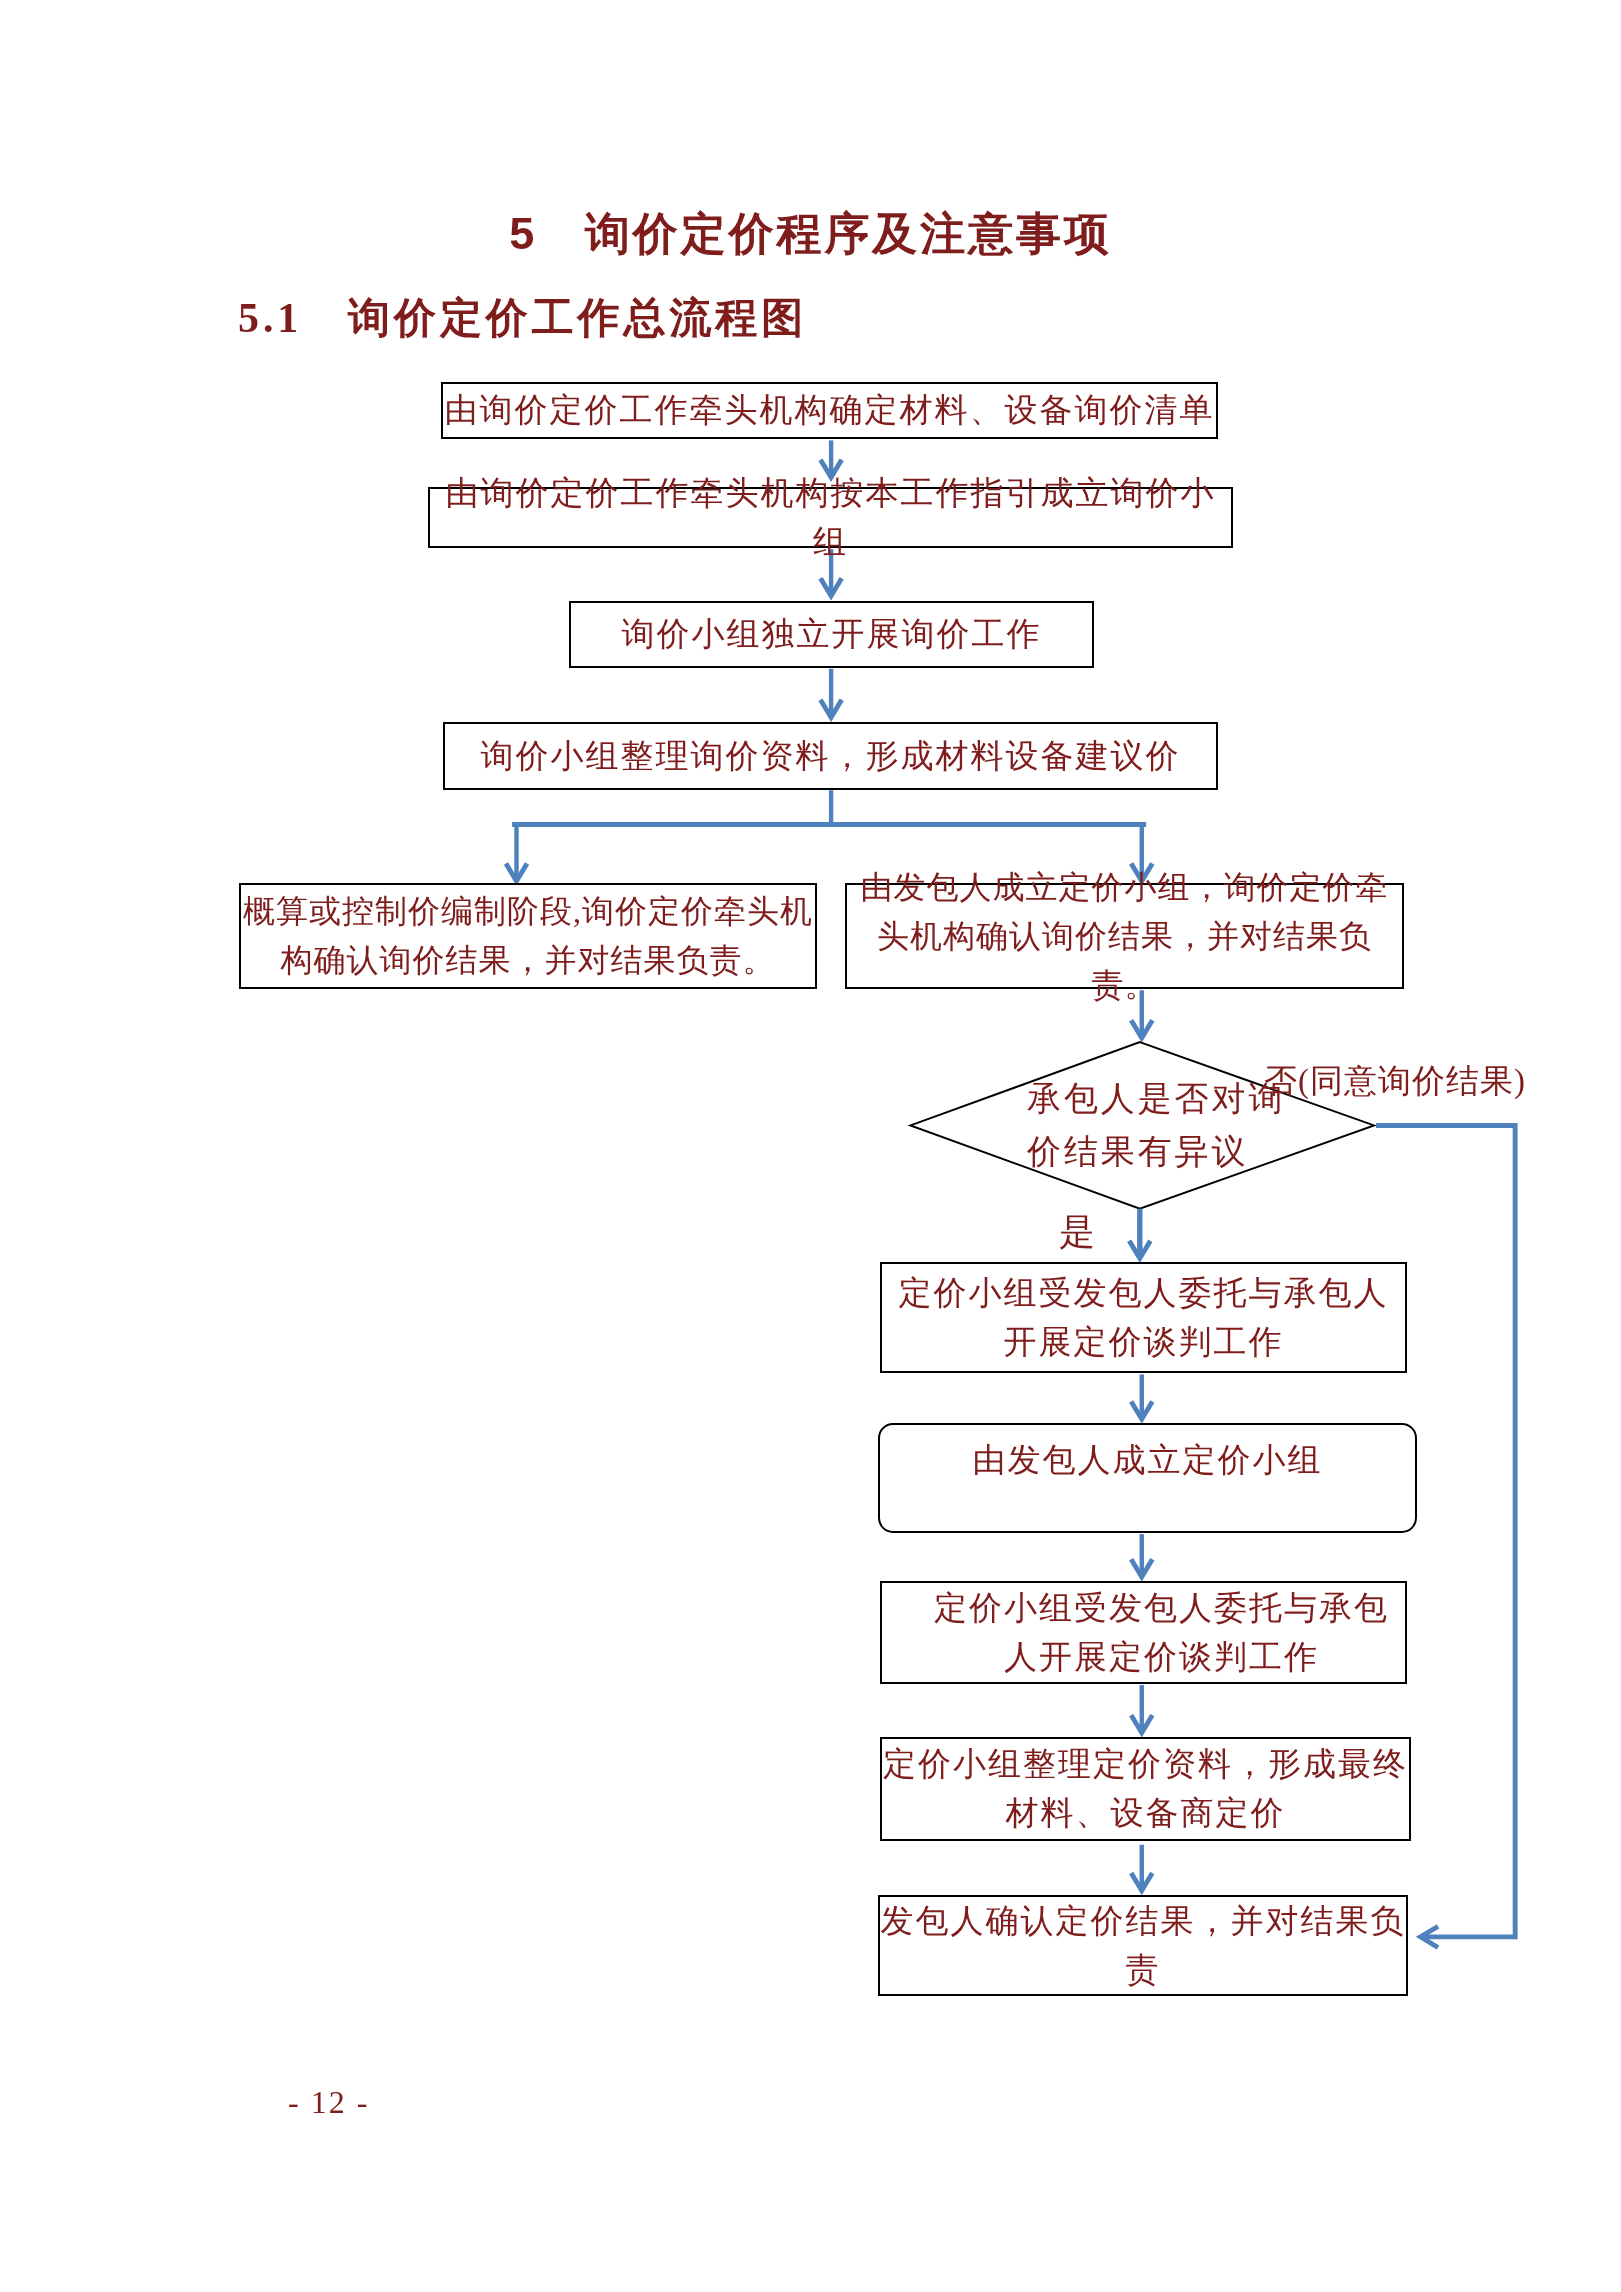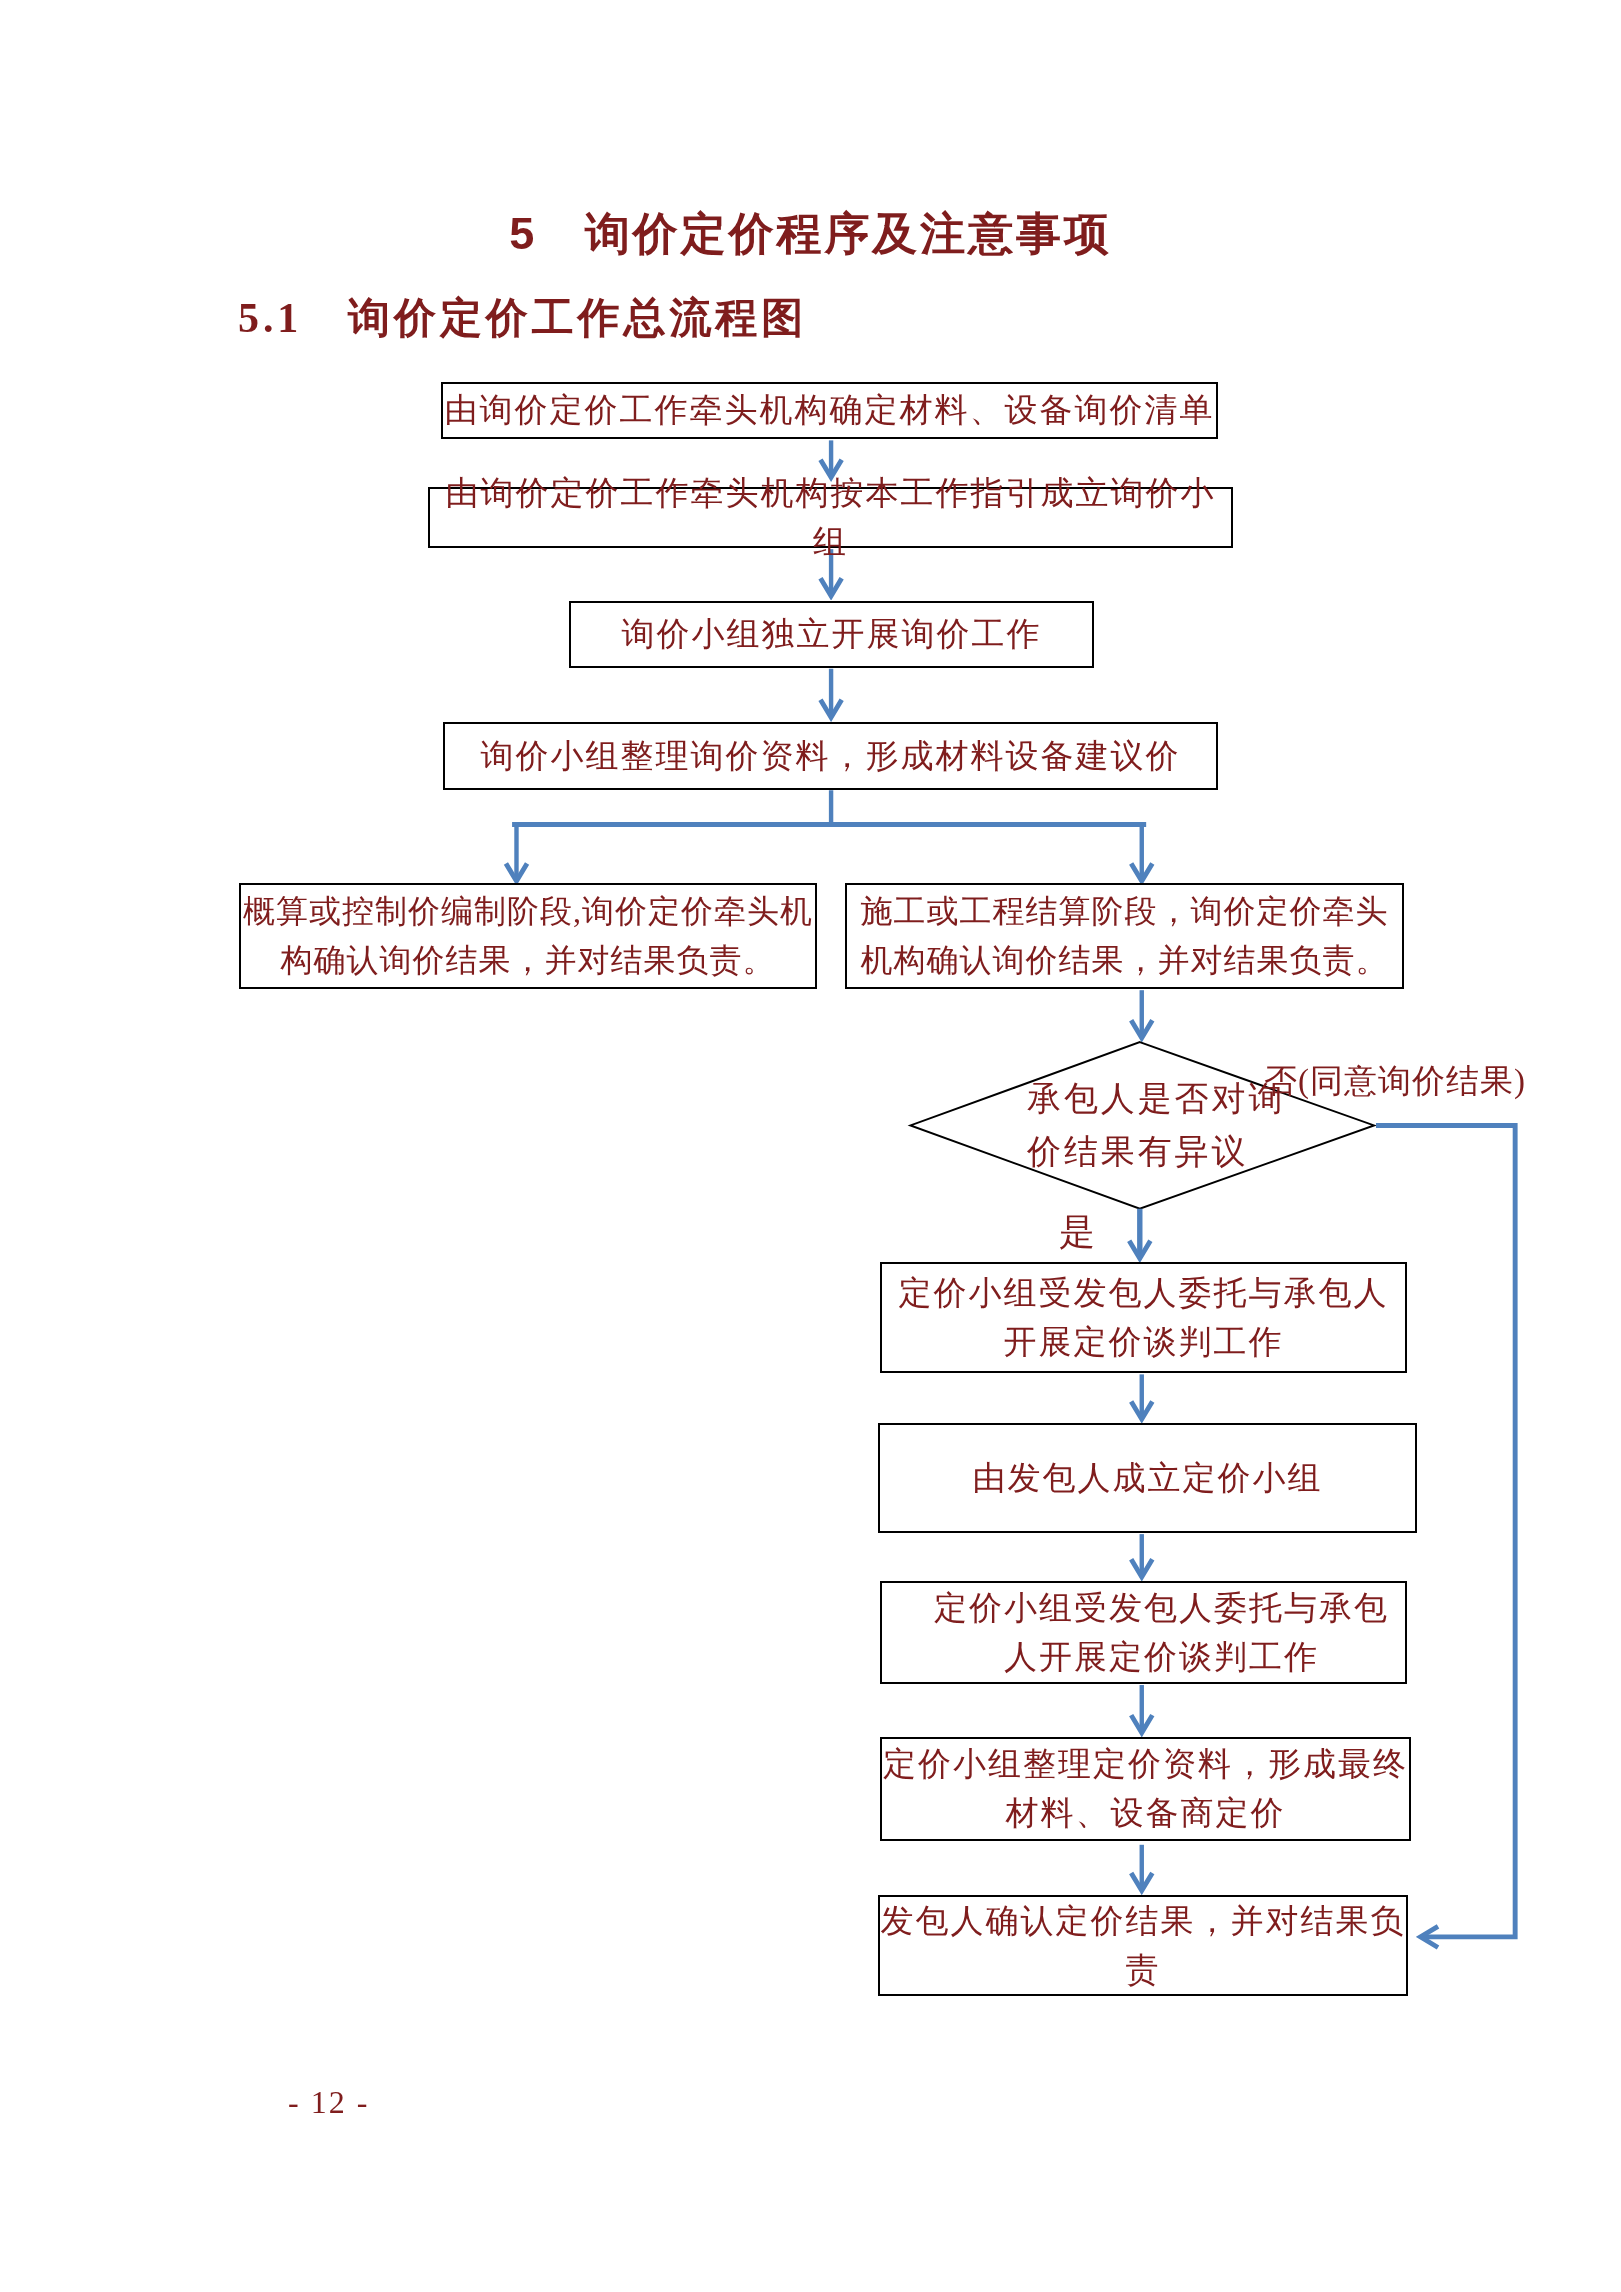--- a/index.html
+++ b/index.html
@@ -56,21 +56,21 @@
     letter-spacing: 2px;
     line-height: 49px;
   }
   #box-1 { left: 441px; top: 382px; width: 777px; height: 57px; text-align: center; }
   #box-2 { left: 428px; top: 487px; width: 805px; height: 61px; }
   #box-3 { left: 569px; top: 601px; width: 525px; height: 67px; }
   #box-4 { left: 443px; top: 722px; width: 775px; height: 68px; }
   #box-5 { left: 239px; top: 883px; width: 578px; height: 106px; font-size: 32px; letter-spacing: 1px; }
   #box-6 { left: 845px; top: 883px; width: 559px; height: 106px; font-size: 32px; letter-spacing: 1px; }
   #box-7 { left: 880px; top: 1262px; width: 527px; height: 111px; }
-  #box-8 { left: 878px; top: 1423px; width: 539px; height: 110px; align-items: flex-start; padding-top: 29px; }
+  #box-8 { left: 878px; top: 1423px; width: 539px; height: 110px; align-items: flex-start; padding-top: 11px; border-radius: 15px; }
   #box-9 { left: 880px; top: 1581px; width: 527px; height: 103px; padding-left: 36px; }
   #box-10 { left: 880px; top: 1737px; width: 531px; height: 104px; }
   #box-11 { left: 878px; top: 1895px; width: 530px; height: 101px; }
   .diamond-text {
     position: absolute;
     left: 1027px;
     top: 1072px;
     width: 271px;
     text-align: left;
     font-size: 34px;
@@ -131,21 +131,21 @@
   </svg>
 
   <div class="doc-title">5　询价定价程序及注意事项</div>
   <div class="section-heading">5.1　询价定价工作总流程图</div>
 
   <div class="flow-box" id="box-1">由询价定价工作牵头机构确定材料、设备询价清单</div>
   <div class="flow-box" id="box-2">由询价定价工作牵头机构按本工作指引成立询价小组</div>
   <div class="flow-box" id="box-3">询价小组独立开展询价工作</div>
   <div class="flow-box" id="box-4">询价小组整理询价资料，形成材料设备建议价</div>
   <div class="flow-box" id="box-5">概算或控制价编制阶段,询价定价牵头机构确认询价结果，并对结果负责。</div>
-  <div class="flow-box" id="box-6">施工或工程结算阶段，询价定价牵头机构确认询价结果，并对结果负责。</div>
+  <div class="flow-box" id="box-6">由发包人成立定价小组，询价定价牵头机构确认询价结果，并对结果负责。</div>
 
   <div class="diamond-text">承包人是否对询价结果有异议</div>
   <div class="branch-label" id="label-no">否(同意询价结果)</div>
   <div class="branch-label" id="label-yes">是</div>
 
   <div class="flow-box" id="box-7">定价小组受发包人委托与承包人开展定价谈判工作</div>
   <div class="flow-box" id="box-8">由发包人成立定价小组</div>
   <div class="flow-box" id="box-9">定价小组受发包人委托与承包人开展定价谈判工作</div>
   <div class="flow-box" id="box-10">定价小组整理定价资料，形成最终材料、设备商定价</div>
   <div class="flow-box" id="box-11">发包人确认定价结果，并对结果负责</div>

